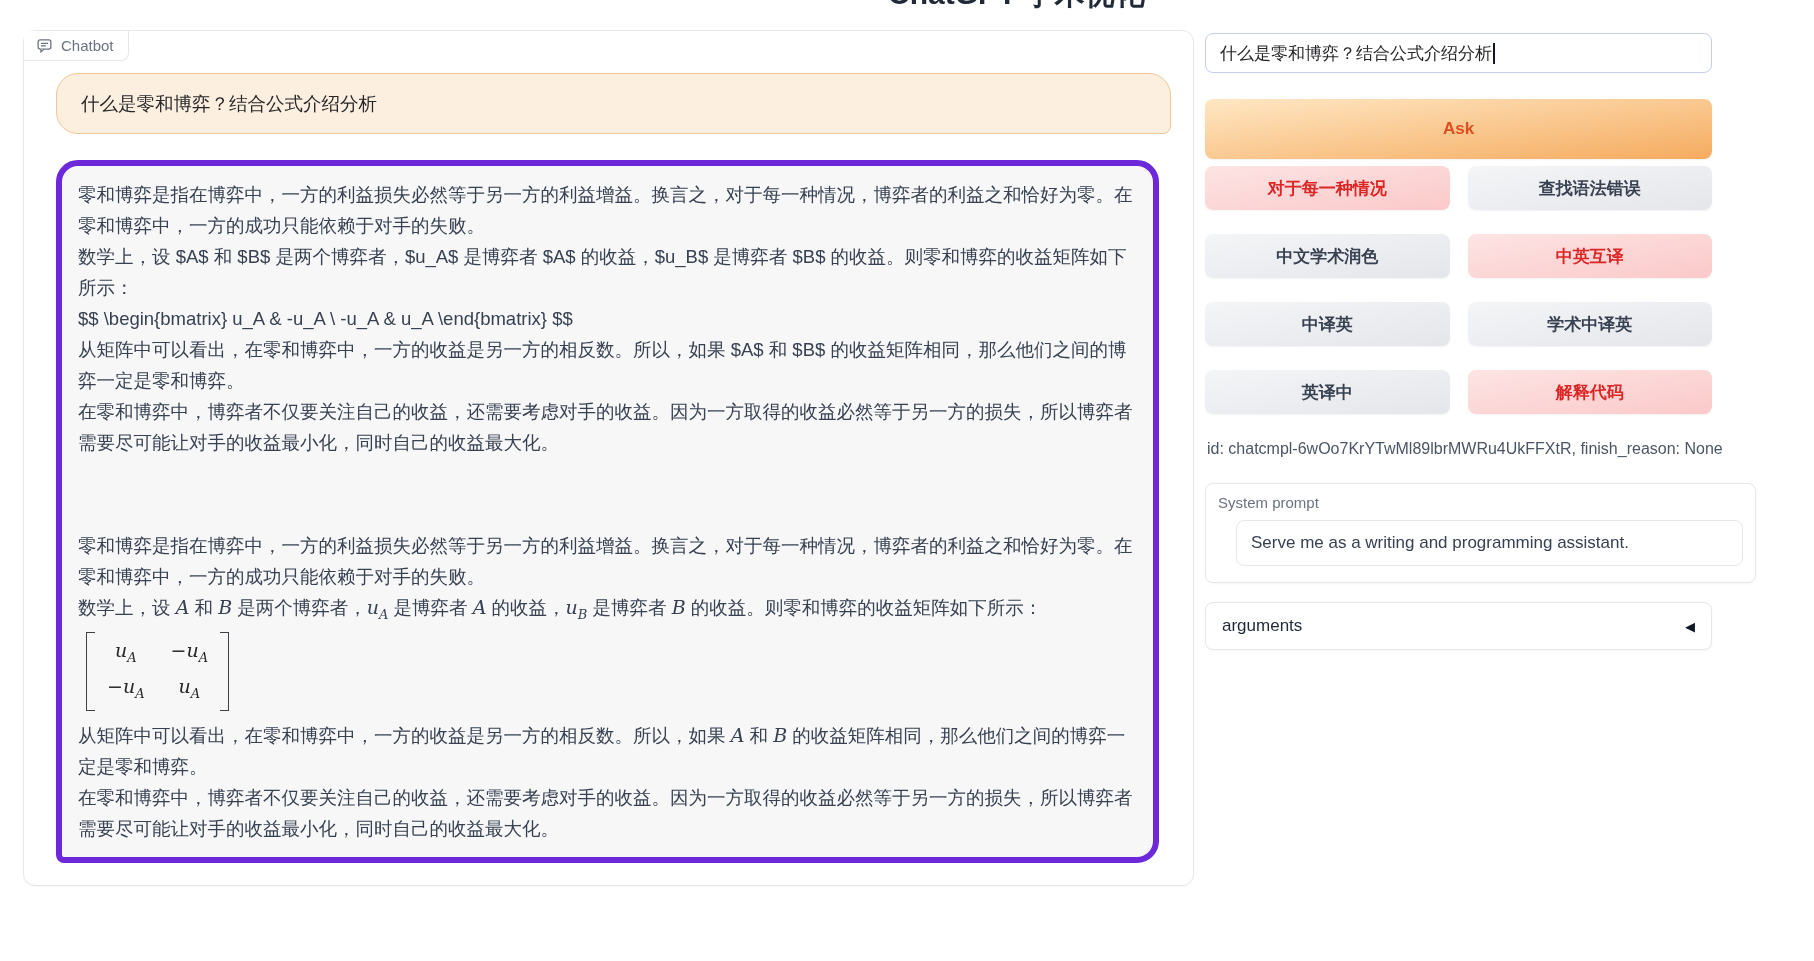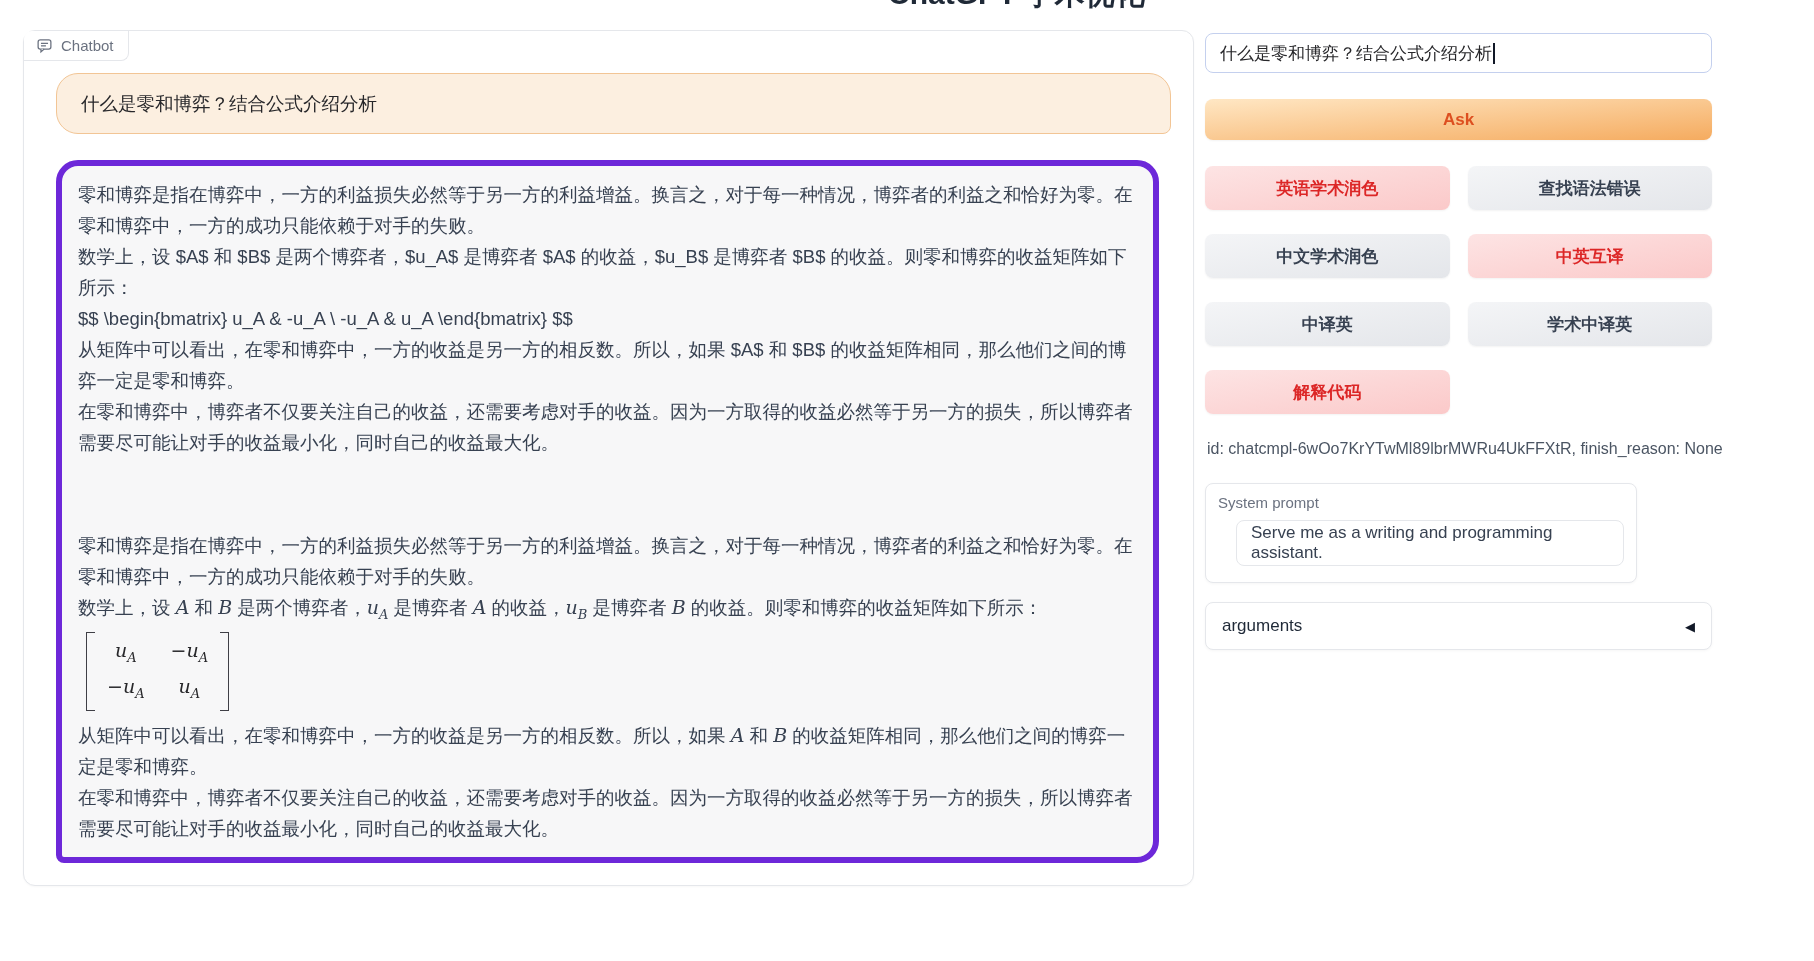--- a/index.html
+++ b/index.html
@@ -29,28 +29,28 @@
   .matrix .bracket.right{border-left:none;}
   .matrix .cells{display:grid;grid-template-columns:auto auto;column-gap:26px;row-gap:0;padding:4px 12px;}
   .matrix .cell{text-align:center;line-height:29px;font-family:"DejaVu Serif","Liberation Serif",serif;font-style:italic;font-size:19px;color:#27272a;}
   .matrix .cell sub{font-size:13px;}
 
   
   .right-col{position:absolute;left:1205px;top:30px;width:507px;height:700px;}
   .textbox{position:absolute;left:0;top:3px;width:507px;height:40px;box-sizing:border-box;border:1px solid #c4d0ee;border-radius:8px;background:#fff;display:flex;align-items:center;padding:0 14px;font-size:17px;color:#27272a;white-space:nowrap;overflow:hidden;}
   .caret{display:inline-block;width:1.5px;height:21px;background:#111827;margin-left:1px;}
   .btn{box-sizing:border-box;border:none;border-radius:8px;font-family:inherit;font-weight:700;font-size:17px;cursor:pointer;box-shadow:0 1px 2px rgba(0,0,0,.05);}
-  .btn.ask{position:absolute;left:0;top:69px;width:507px;height:41px;background:linear-gradient(to bottom right,#ffe7c4,#f5ab5f);color:#dd4f20;}
+  .btn.ask{position:absolute;left:0;top:69px;width:507px;height:60px;background:linear-gradient(to bottom right,#ffe7c4,#f5ab5f);color:#dd4f20;}
   .qa-grid{position:absolute;left:0;top:136px;width:507px;display:grid;grid-template-columns:1fr 1fr;column-gap:18px;row-gap:24px;}
   .qa-grid .btn{height:44px;}
   .btn.secondary{background:linear-gradient(to bottom right,#f4f5f7,#e4e6ea);color:#374151;}
   .btn.danger{background:linear-gradient(to bottom right,#fde4e4,#fbc9c9);color:#dc2626;}
   .status{position:absolute;left:2px;top:410px;width:520px;font-size:16px;color:#4b5563;white-space:nowrap;}
   .card{box-sizing:border-box;border:1px solid #e5e7eb;border-radius:8px;background:#fff;box-shadow:0 1px 3px rgba(0,0,0,.04);}
-  .card.sys{position:absolute;left:0;top:453px;width:432px;height:100px;padding:10px 12px;}
+  .card.sys{position:absolute;left:0;top:453px;width:551px;height:100px;padding:10px 12px;}
   .card.sys .lbl{font-size:15px;color:#6b7280;}
   .inner-input{box-sizing:border-box;margin-top:9px;height:46px;border:1px solid #e5e7eb;border-radius:8px;display:flex;align-items:center;padding:0 14px;font-size:17px;color:#374151;background:#fff;margin-left:18px;}
   .card.accordion{position:absolute;left:0;top:572px;width:507px;height:48px;display:flex;align-items:center;justify-content:space-between;padding:0 16px;cursor:pointer;}
   .card.accordion .acc-label{font-size:17px;color:#1f2937;}
   .card.accordion .tri{font-size:13px;color:#111827;}
 </style>
 </head>
 <body>
 
 <div id="app">
@@ -107,26 +107,27 @@
   <aside class="right-col">
 
     <div class="textbox">
       <span>什么是零和博弈？结合公式介绍分析</span>
       <span class="caret"></span>
     </div>
 
     <button class="btn ask">Ask</button>
 
     <div class="qa-grid">
-      <button class="btn danger">英语学术润色</button>
+      <button class="btn danger">对于每一种情况</button>
       <button class="btn secondary">查找语法错误</button>
       <button class="btn secondary">中文学术润色</button>
       <button class="btn danger">中英互译</button>
       <button class="btn secondary">中译英</button>
       <button class="btn secondary">学术中译英</button>
+      <button class="btn secondary">英译中</button>
       <button class="btn danger">解释代码</button>
     </div>
 
     <div class="status">id: chatcmpl-6wOo7KrYTwMl89lbrMWRu4UkFFXtR, finish_reason: None</div>
 
     <div class="card sys">
       <div class="lbl">System prompt</div>
       <div class="inner-input">
         <span>Serve me as a writing and programming assistant.</span>
       </div>

